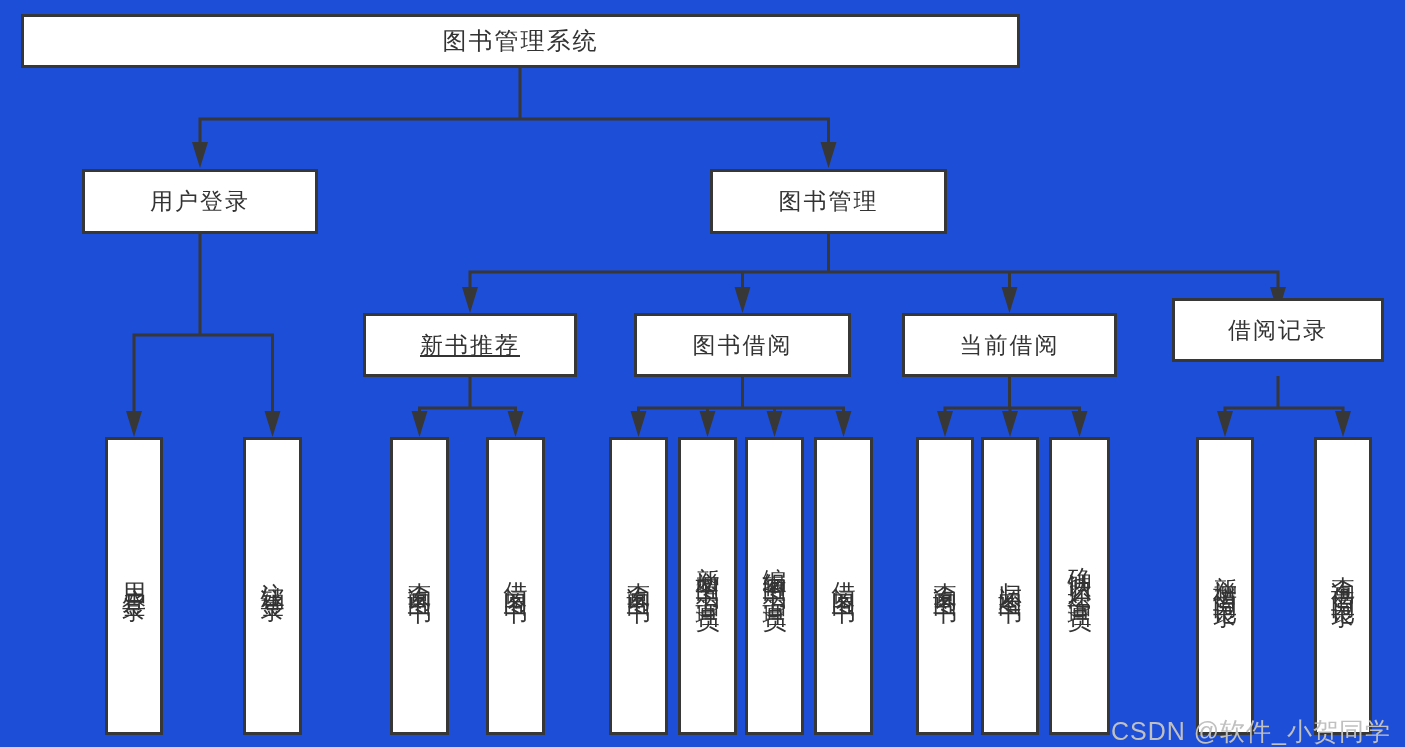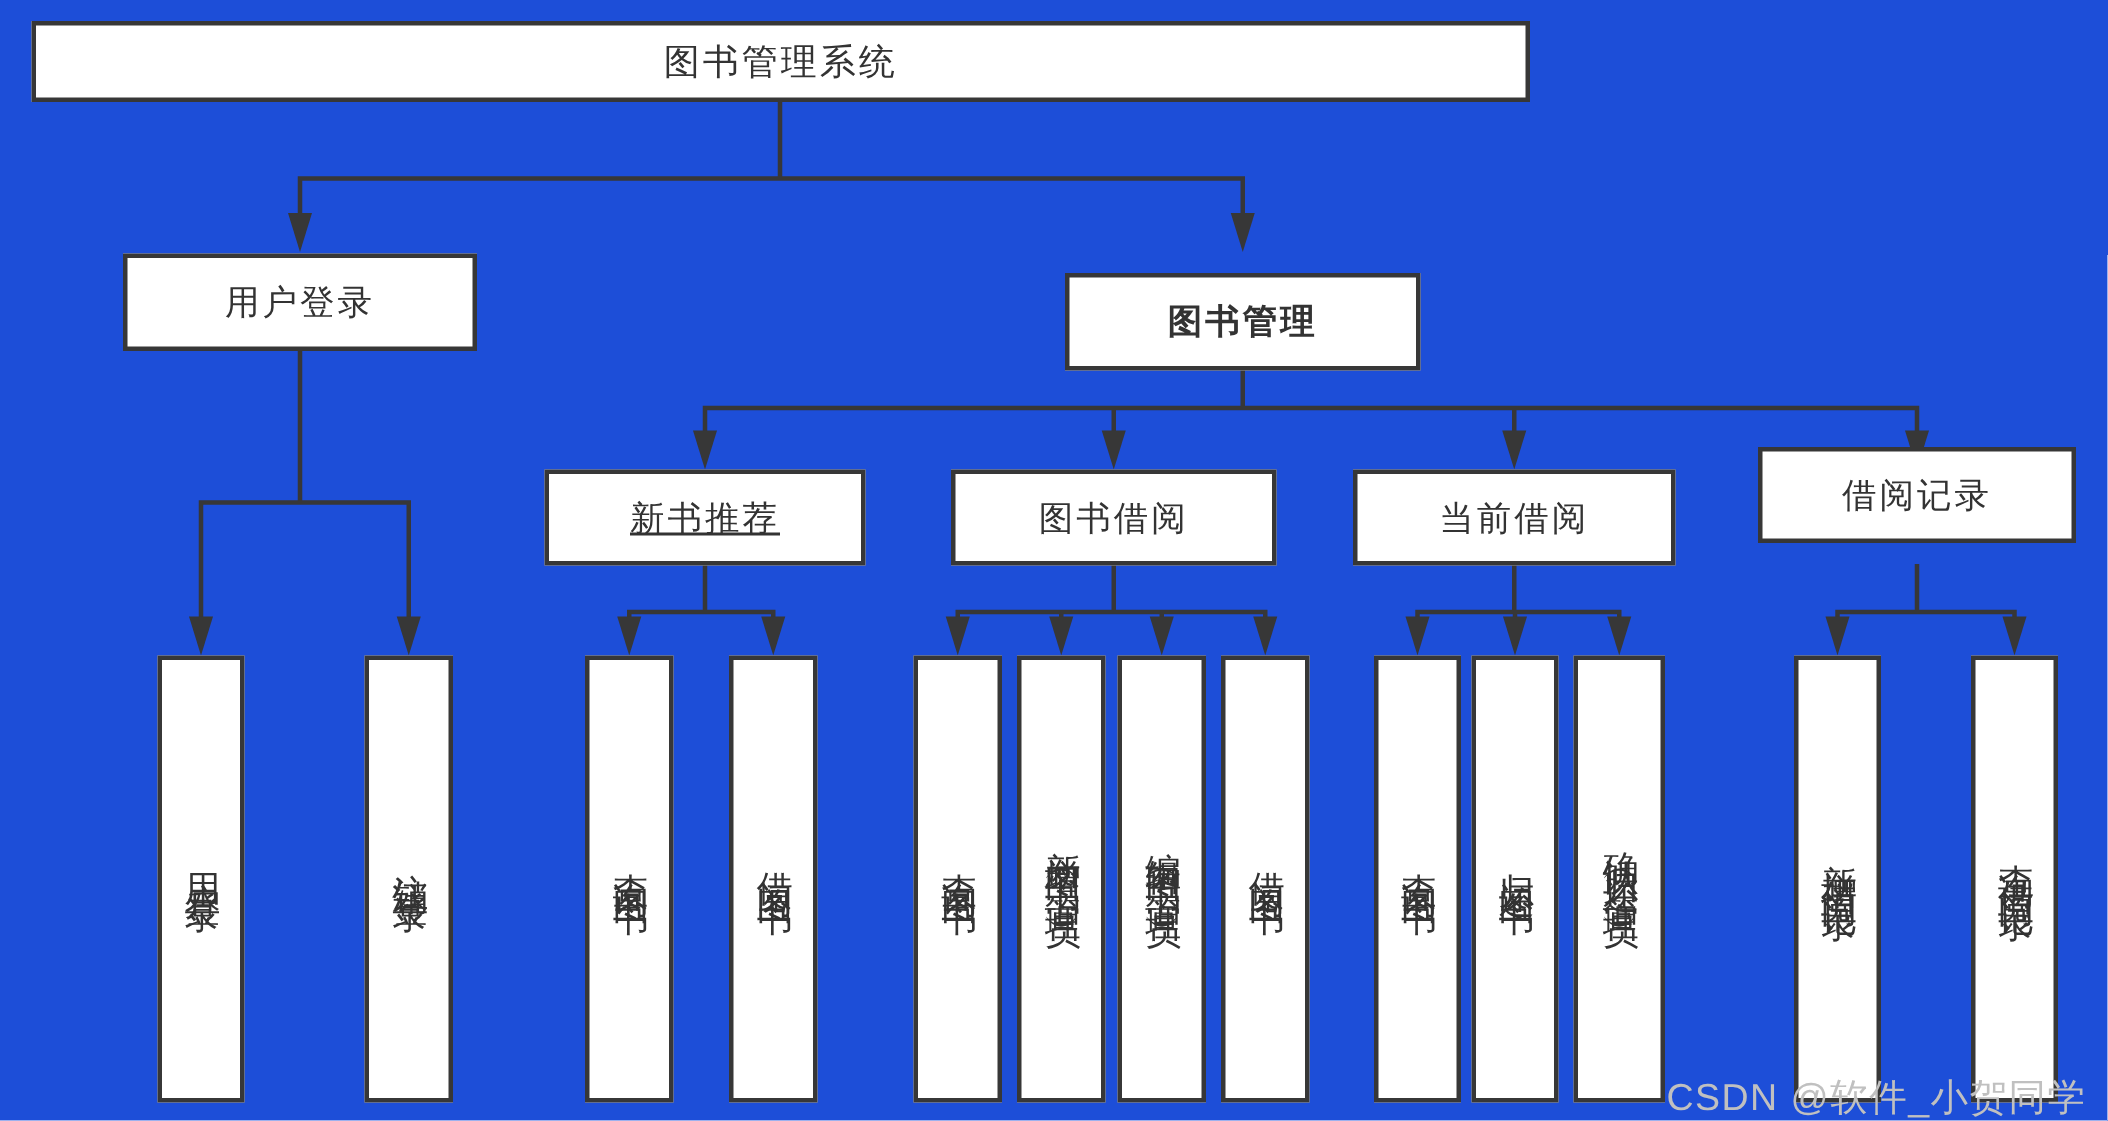--- a/index.html
+++ b/index.html
@@ -81,21 +81,21 @@
       <polygon points="1002,411 1018,411 1010,437"></polygon>
       <polygon points="1071.5,411 1087.5,411 1079.5,437"></polygon>
       <polygon points="1217,411 1233,411 1225,437"></polygon>
       <polygon points="1335,411 1351,411 1343,437"></polygon>
     </g>
   </svg>
 
   <div class="node root" style="left:21px; top:14px; width:999px; height:54px;">图书管理系统</div>
 
   <div class="node" style="left:82px; top:169px; width:236px; height:65px;">用户登录</div>
-  <div class="node" style="left:710px; top:182px; width:237px; height:65px;font-weight:bold;">图书管理</div>
+  <div class="node" style="left:710px; top:169px; width:237px; height:65px;">图书管理</div>
 
   <div class="node" style="left:363px; top:313px; width:214px; height:64px;text-decoration:underline;">新书推荐</div>
   <div class="node" style="left:634px; top:313px; width:217px; height:64px;">图书借阅</div>
   <div class="node" style="left:902px; top:313px; width:215px; height:64px;">当前借阅</div>
   <div class="node" style="left:1172px; top:298px; width:212px; height:64px;">借阅记录</div>
 
   <div class="node v" style="left:105px; top:437px; width:58px; height:298px;">用户登录</div>
   <div class="node v" style="left:243px; top:437px; width:59px; height:298px;">注销登录</div>
 
   <div class="node v" style="left:390px; top:437px; width:59px; height:298px;">查询图书</div>

